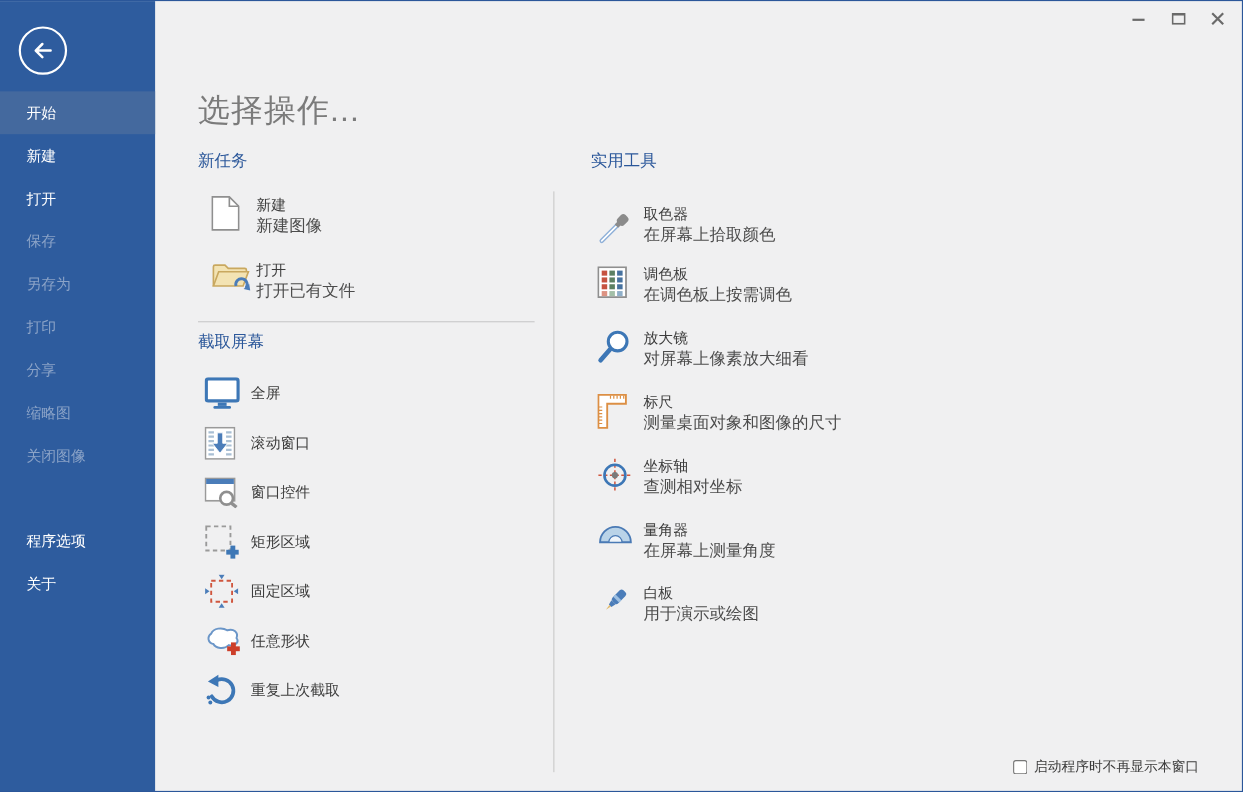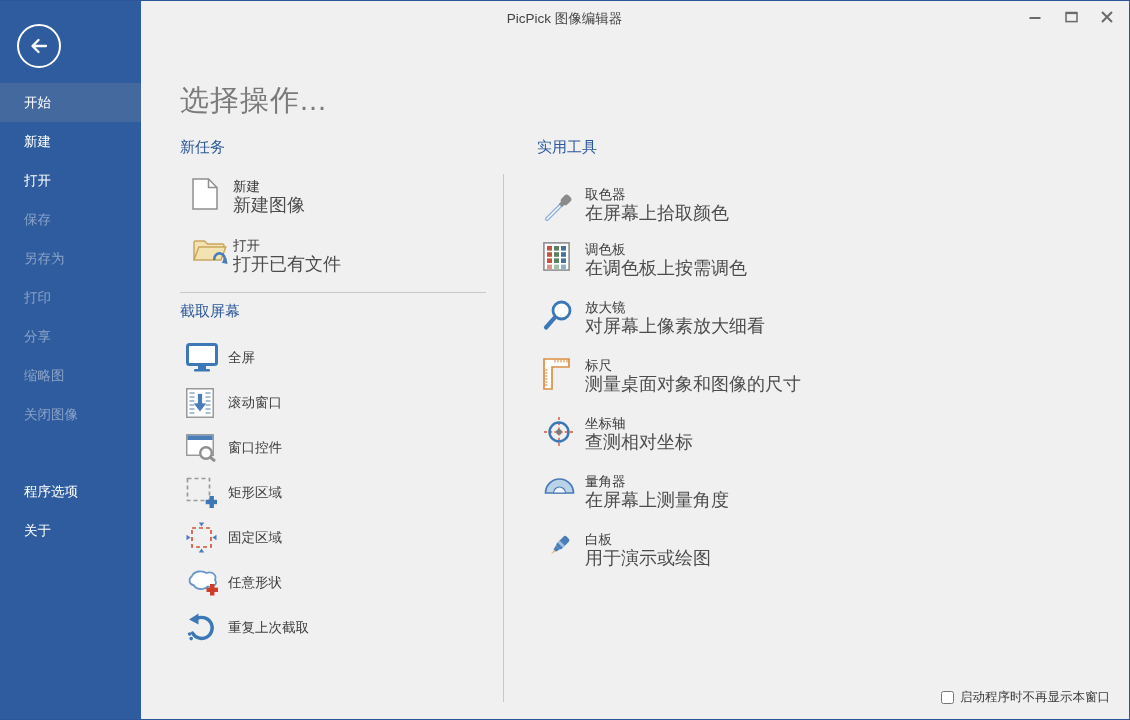--- a/index.html
+++ b/index.html
@@ -31,40 +31,37 @@
   .section-h{font-size:15px;color:var(--accent);height:20px;line-height:20px;}
   .col-left{position:absolute;left:39px;top:100px;width:306px;}
   .col-right{position:absolute;left:396px;top:100px;width:370px;}
   .divider-v{position:absolute;left:362px;top:137px;width:1px;height:528px;background:#c9c9c9;}
   .div-h{border:none;border-top:1px solid #c9c9c9;margin:15px 0 0 0;width:306px;}
   .h2-cap{margin-top:8px;}
   .task-row{display:flex;margin-top:19px;height:40px;padding-left:12px;cursor:default;}
   .task-row.first{margin-top:21px;}
   .task-icon{width:41px;flex:none;display:flex;align-items:flex-start;}
   .task-title{font-size:13.5px;color:#3c3c3c;line-height:18px;}
-  .task-sub{font-size:18px;color:#4c4c4c;line-height:19px;}
+  .task-sub{font-size:15px;color:#4c4c4c;line-height:19px;}
   .cap-row{display:flex;align-items:center;height:45px;padding-left:6px;cursor:default;}
   .cap-row.first{margin-top:14px;text-align:right;}
   .cap-icon{width:42px;flex:none;display:flex;align-items:center;}
   .cap-label{font-size:13.5px;color:#3c3c3c;}
   .tool-row{display:flex;margin-top:18px;min-height:40px;padding-left:6px;cursor:default;}
   .tool-row.first{margin-top:26px;align-items:flex-end;}
   .tool-icon{width:42px;flex:none;display:flex;align-items:flex-start;padding-top:1px;}
-  .startup{position:absolute;right:18px;bottom:12px;display:flex;align-items:center;font-size:12.5px;color:#3c3c3c;justify-content:flex-end;}
+  .startup{position:absolute;right:38px;bottom:12px;display:flex;align-items:center;font-size:12.5px;color:#3c3c3c;justify-content:flex-end;}
   .startup input{width:13px;height:13px;margin:0 6px 0 0;}
   svg{display:block;}
 </style>
 </head>
 <body>
 
 <div class="window">
 
-  <div class="titlebar">
-    <span class="title">PicPick 图像编辑器</span>
-  </div>
   <div class="controls">
     <div class="ctrl">
       <span>
         <svg width="12" height="12" viewBox="0 0 12 12">
             <rect x="0.5" y="6" width="11" height="2" fill="#6a6a6a"></rect>
           </svg>
       </span>
     </div>
     <div class="ctrl">
       <span>

